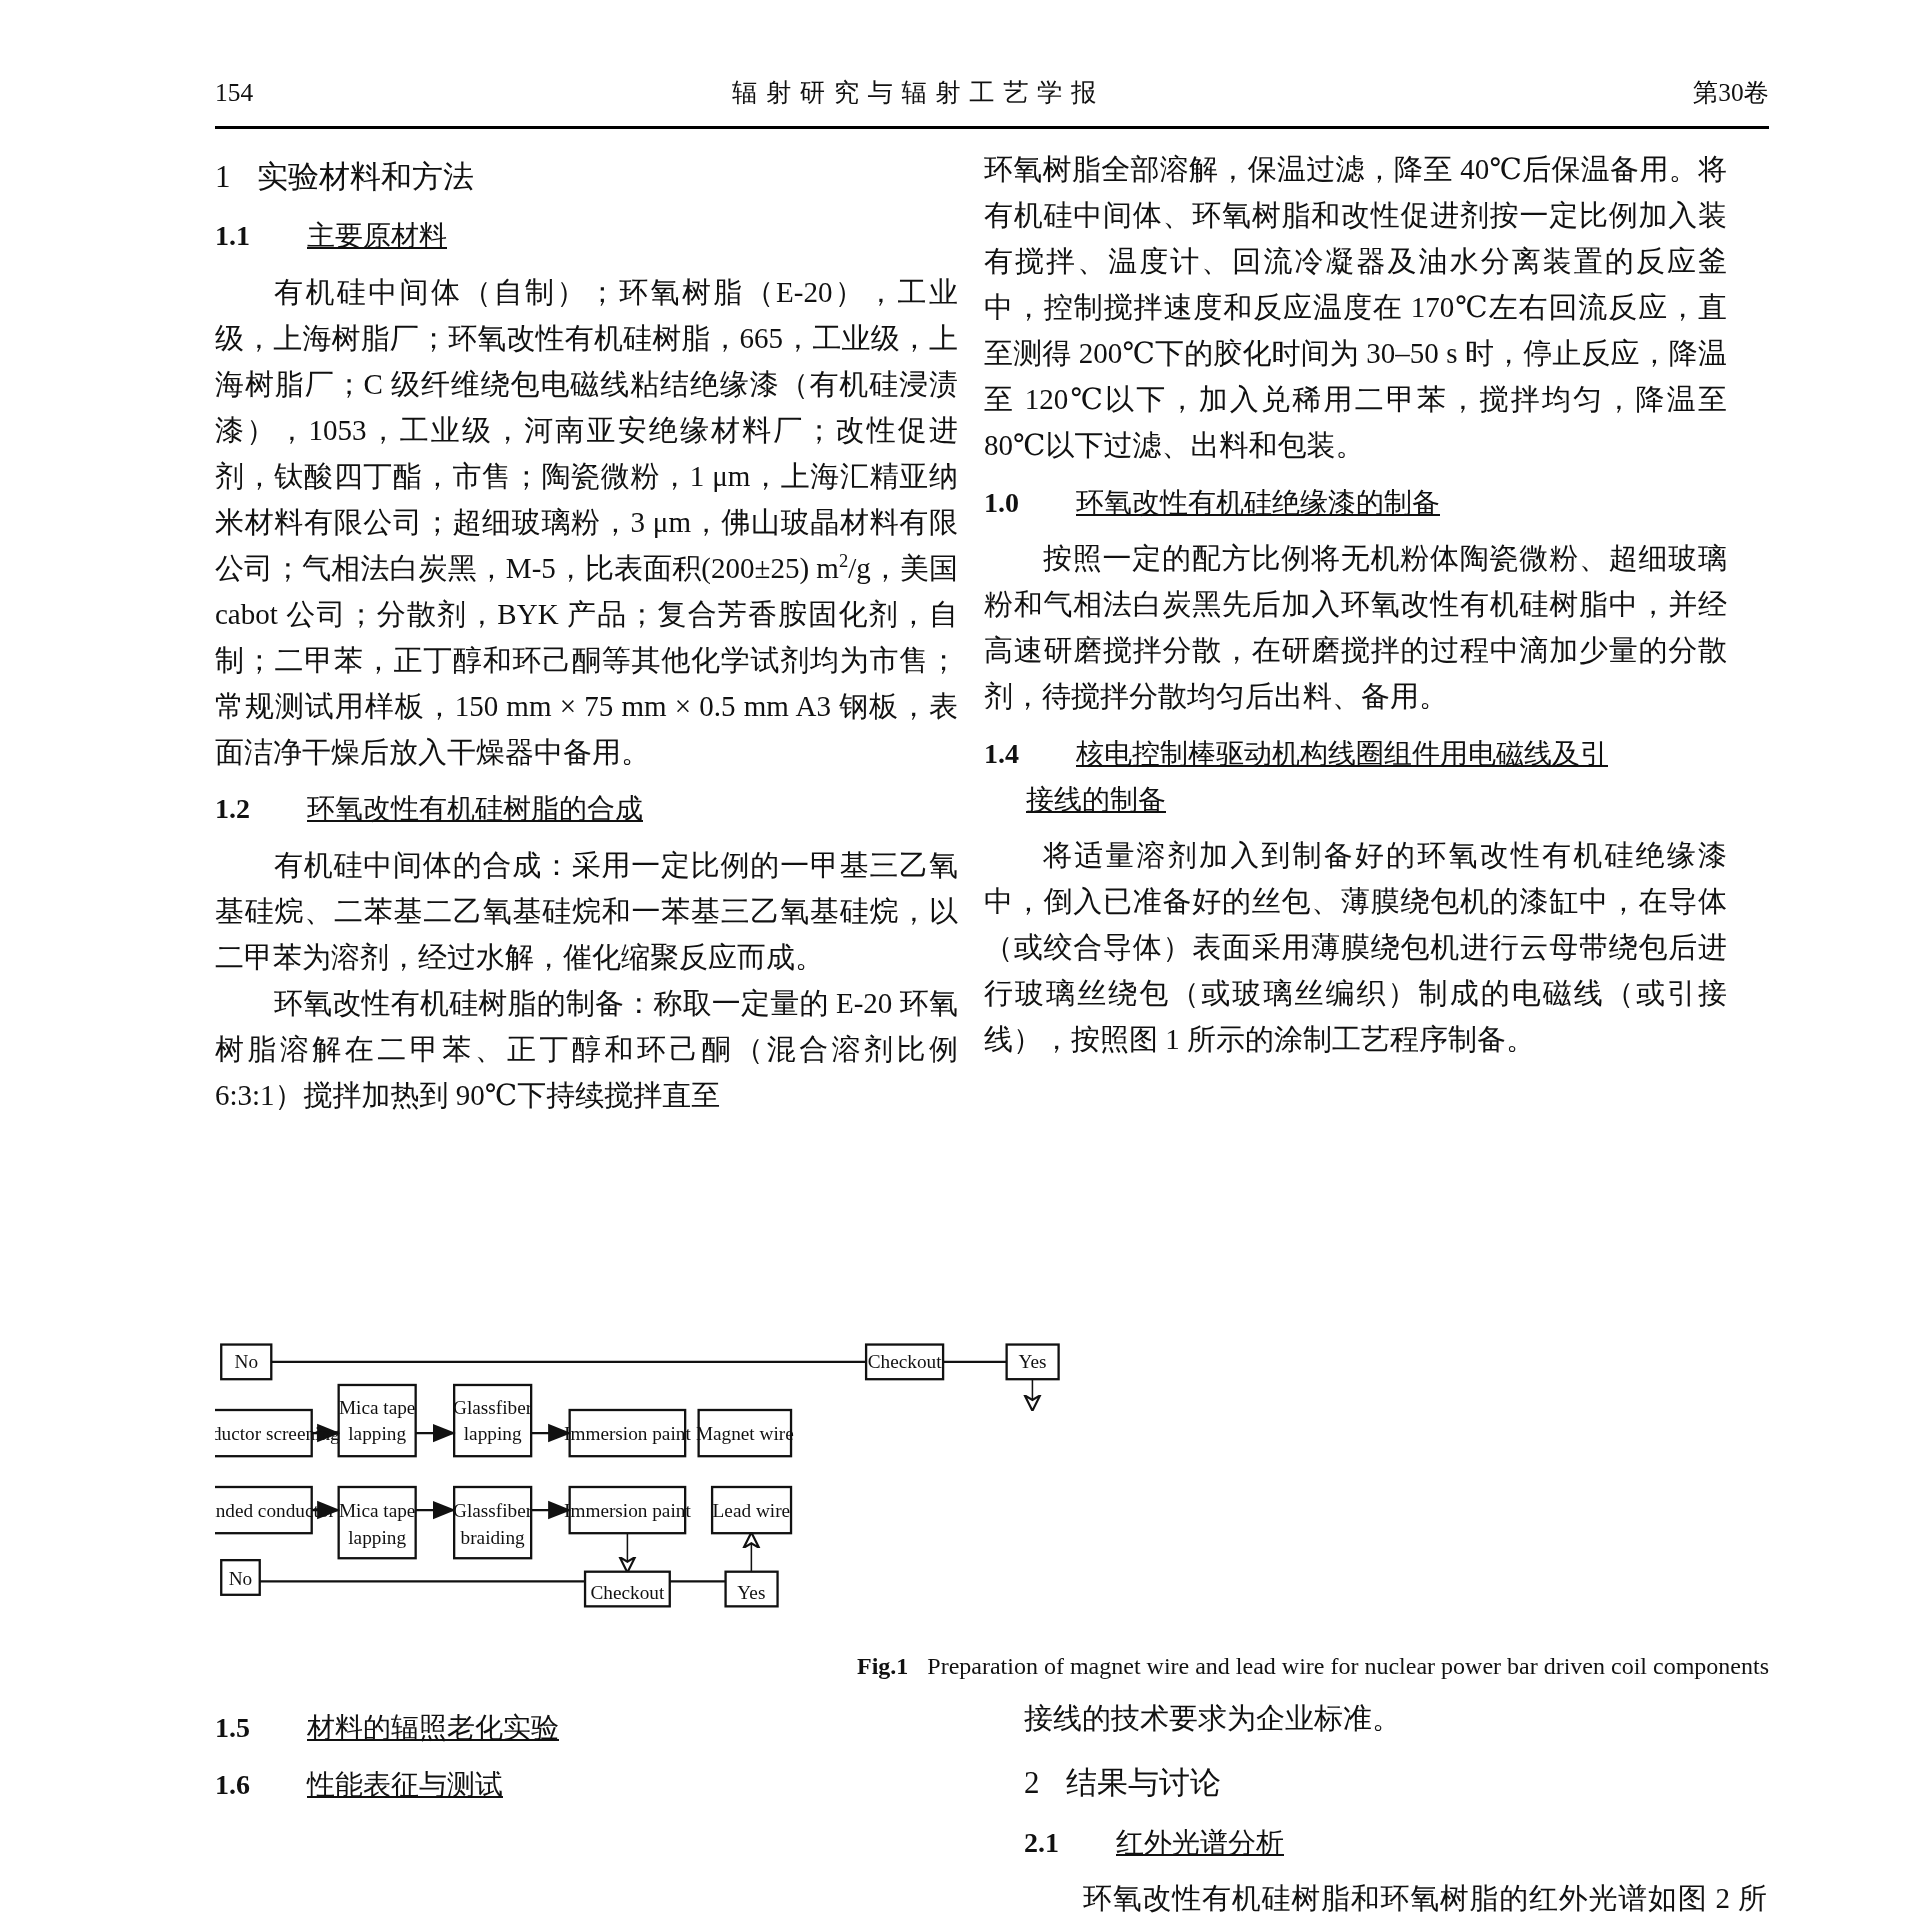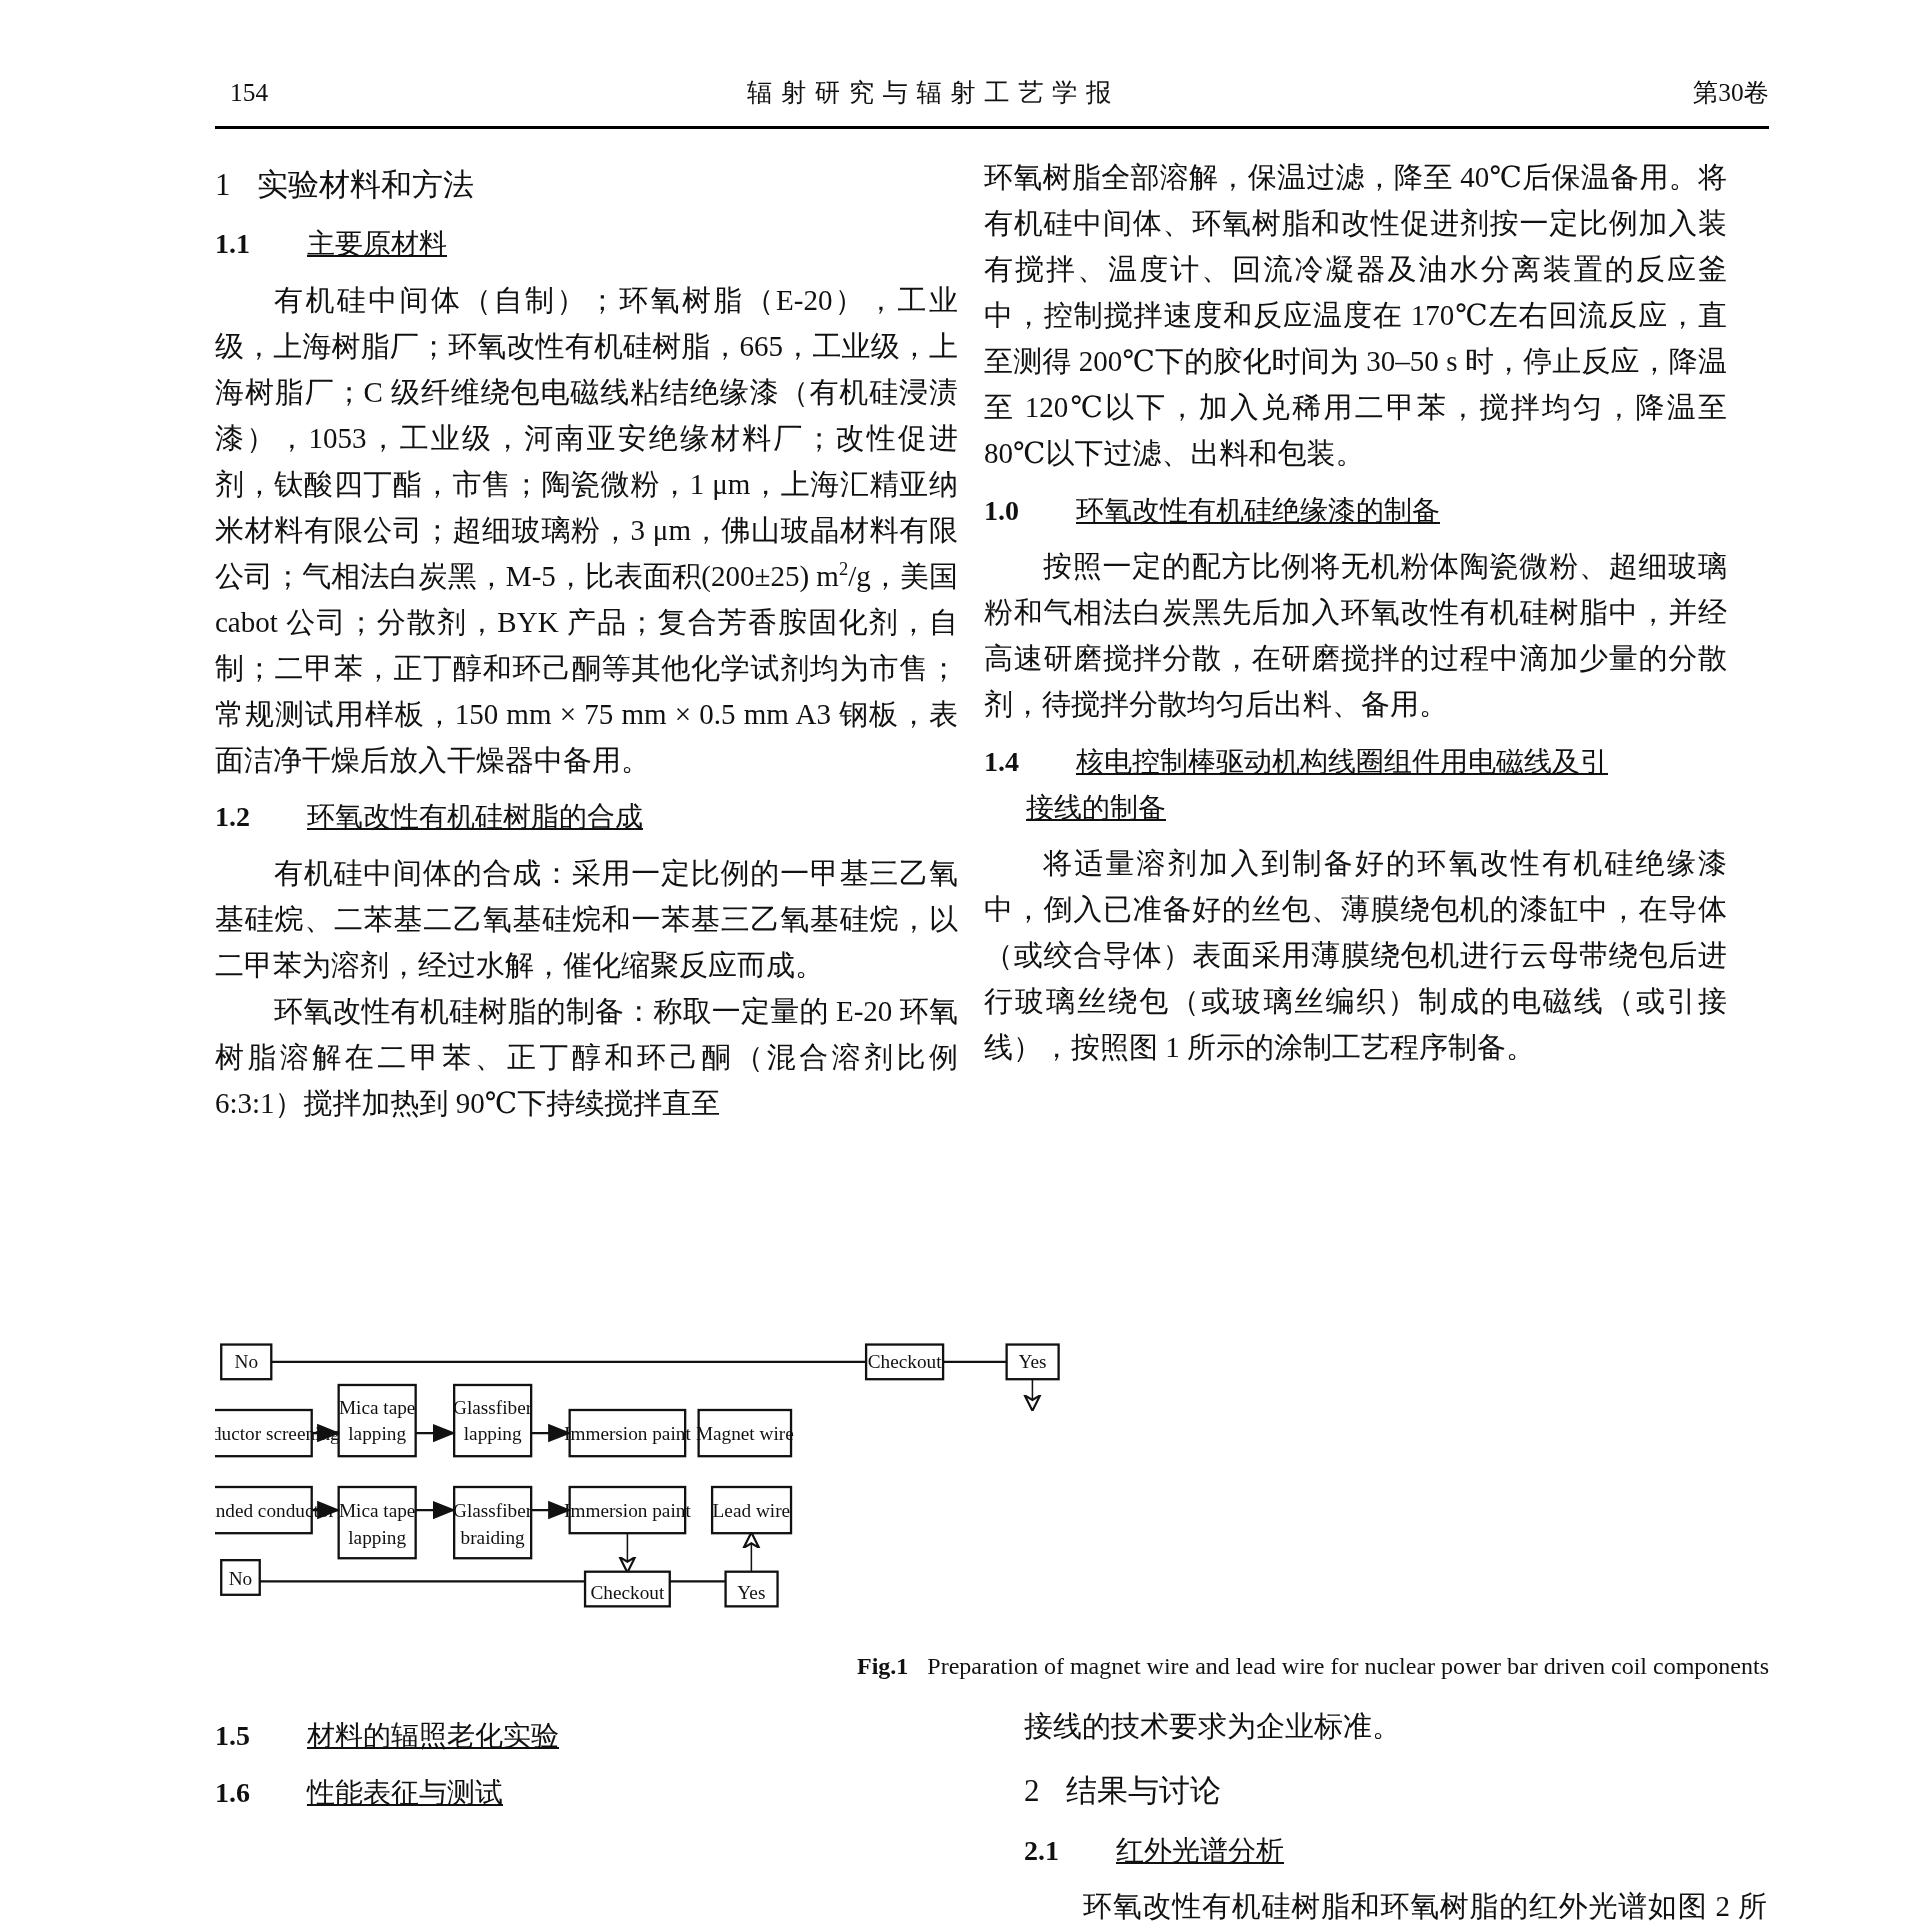--- a/index.html
+++ b/index.html
@@ -1,23 +1,23 @@
 <!DOCTYPE html>
 <html style="font-size:6.2px"><head>
 <meta charset="utf-8">
 <style>
   html, body { margin:0; padding:0; background:#fff; }
   body { width:1915px; height:2591px; position:relative; overflow:hidden;
          font-family:"Liberation Serif","DejaVu Serif",serif; color:#111; }
-  .hdr { position:absolute; top:75px; font-size:25.4px; line-height:35px;margin-left:15px; }
+  .hdr { position:absolute; top:75px; font-size:25.4px; line-height:35px; }
   #hdr-page { left:215px; }
   #hdr-journal { left:732px; letter-spacing:8.5px; }
   #hdr-vol { right:146px;text-align:center; }
   .rule { position:absolute; left:215px; width:1554px; top:126px; height:2.7px; background:#000; }
-  .col { position:absolute; width:743px;margin-top:8px; }
+  .col { position:absolute; width:743px; }
   #col-left { left:215px; top:146px; }
   #col-right { left:984px; top:146px; }
   .h1 { font-family:"Liberation Sans","DejaVu Sans",sans-serif; font-size:31px; line-height:46px; margin:7.7px 0 13.5px 0; }
   .h1 .num { font-family:"Liberation Serif",serif; display:inline-block; width:42px; }
   .h2 { font-family:"Liberation Sans","DejaVu Sans",sans-serif; font-size:28px; line-height:46px; margin:11.6px 0 9.6px 0;text-decoration:underline; }
   .h2 .num { font-family:"Liberation Serif",serif; font-weight:bold; display:inline-block; width:92px; }
   .h2 .cont { display:block; padding-left:42px; }
   p { margin:0; font-size:29px; line-height:46px; text-align:justify; text-indent:59px; }
   p.noindent { text-indent:0; }
   sup { font-size:18.5px; line-height:0; }

